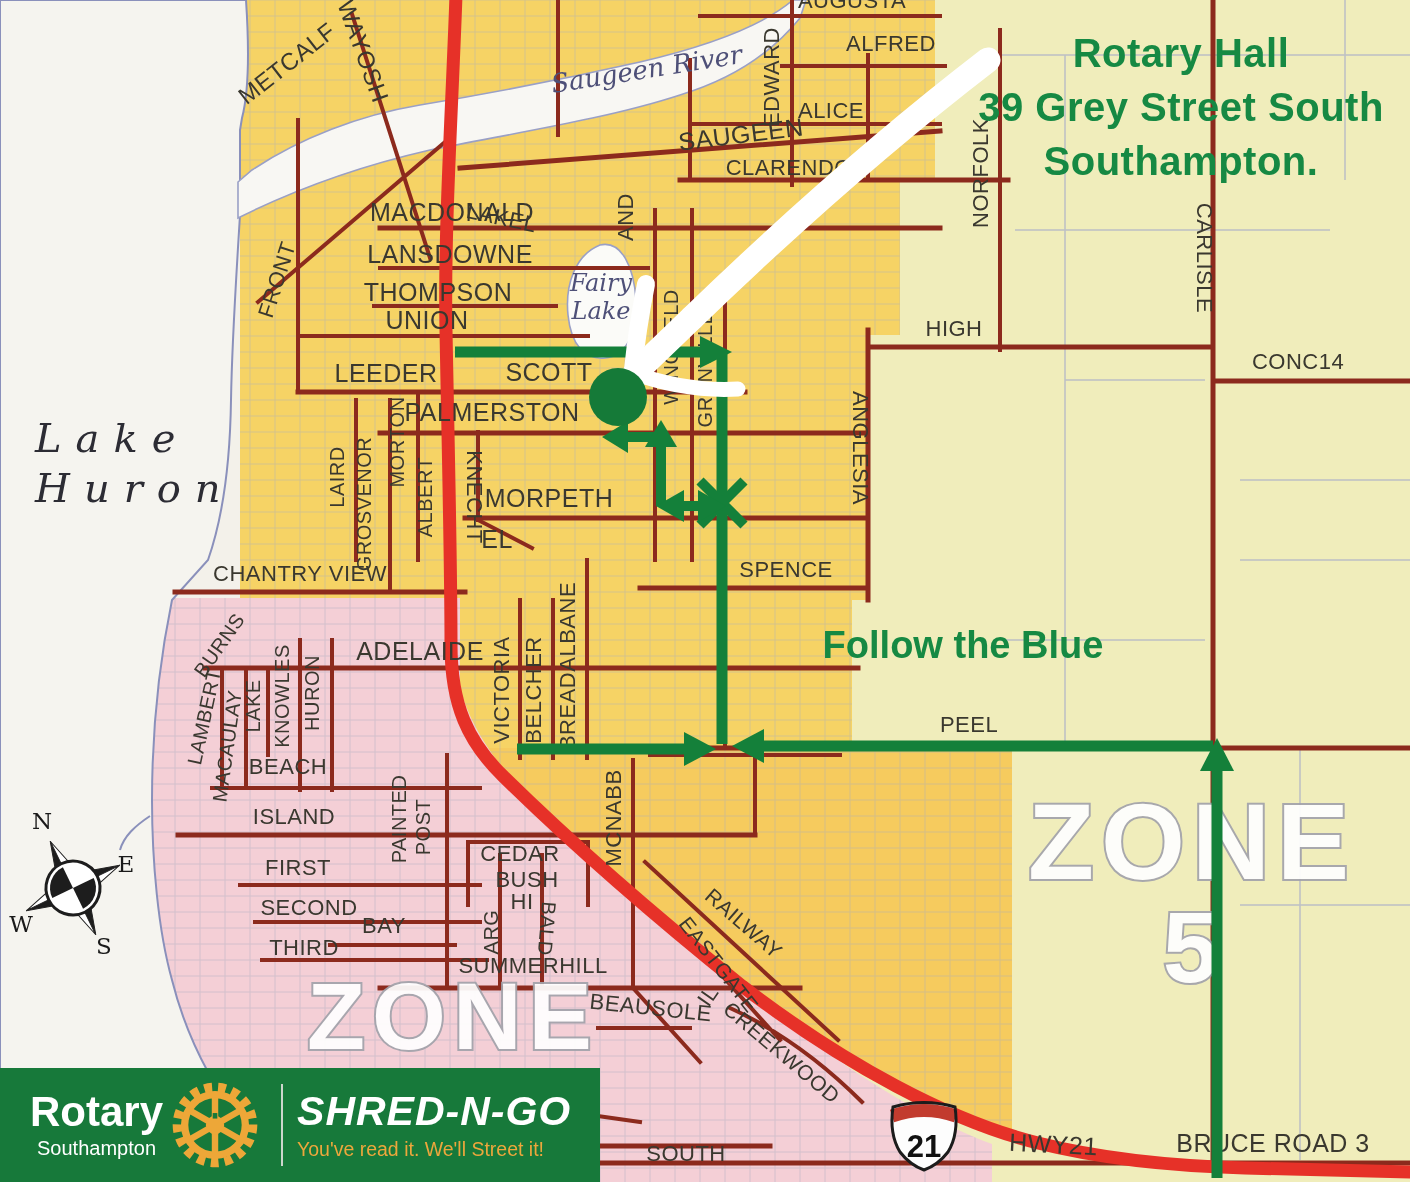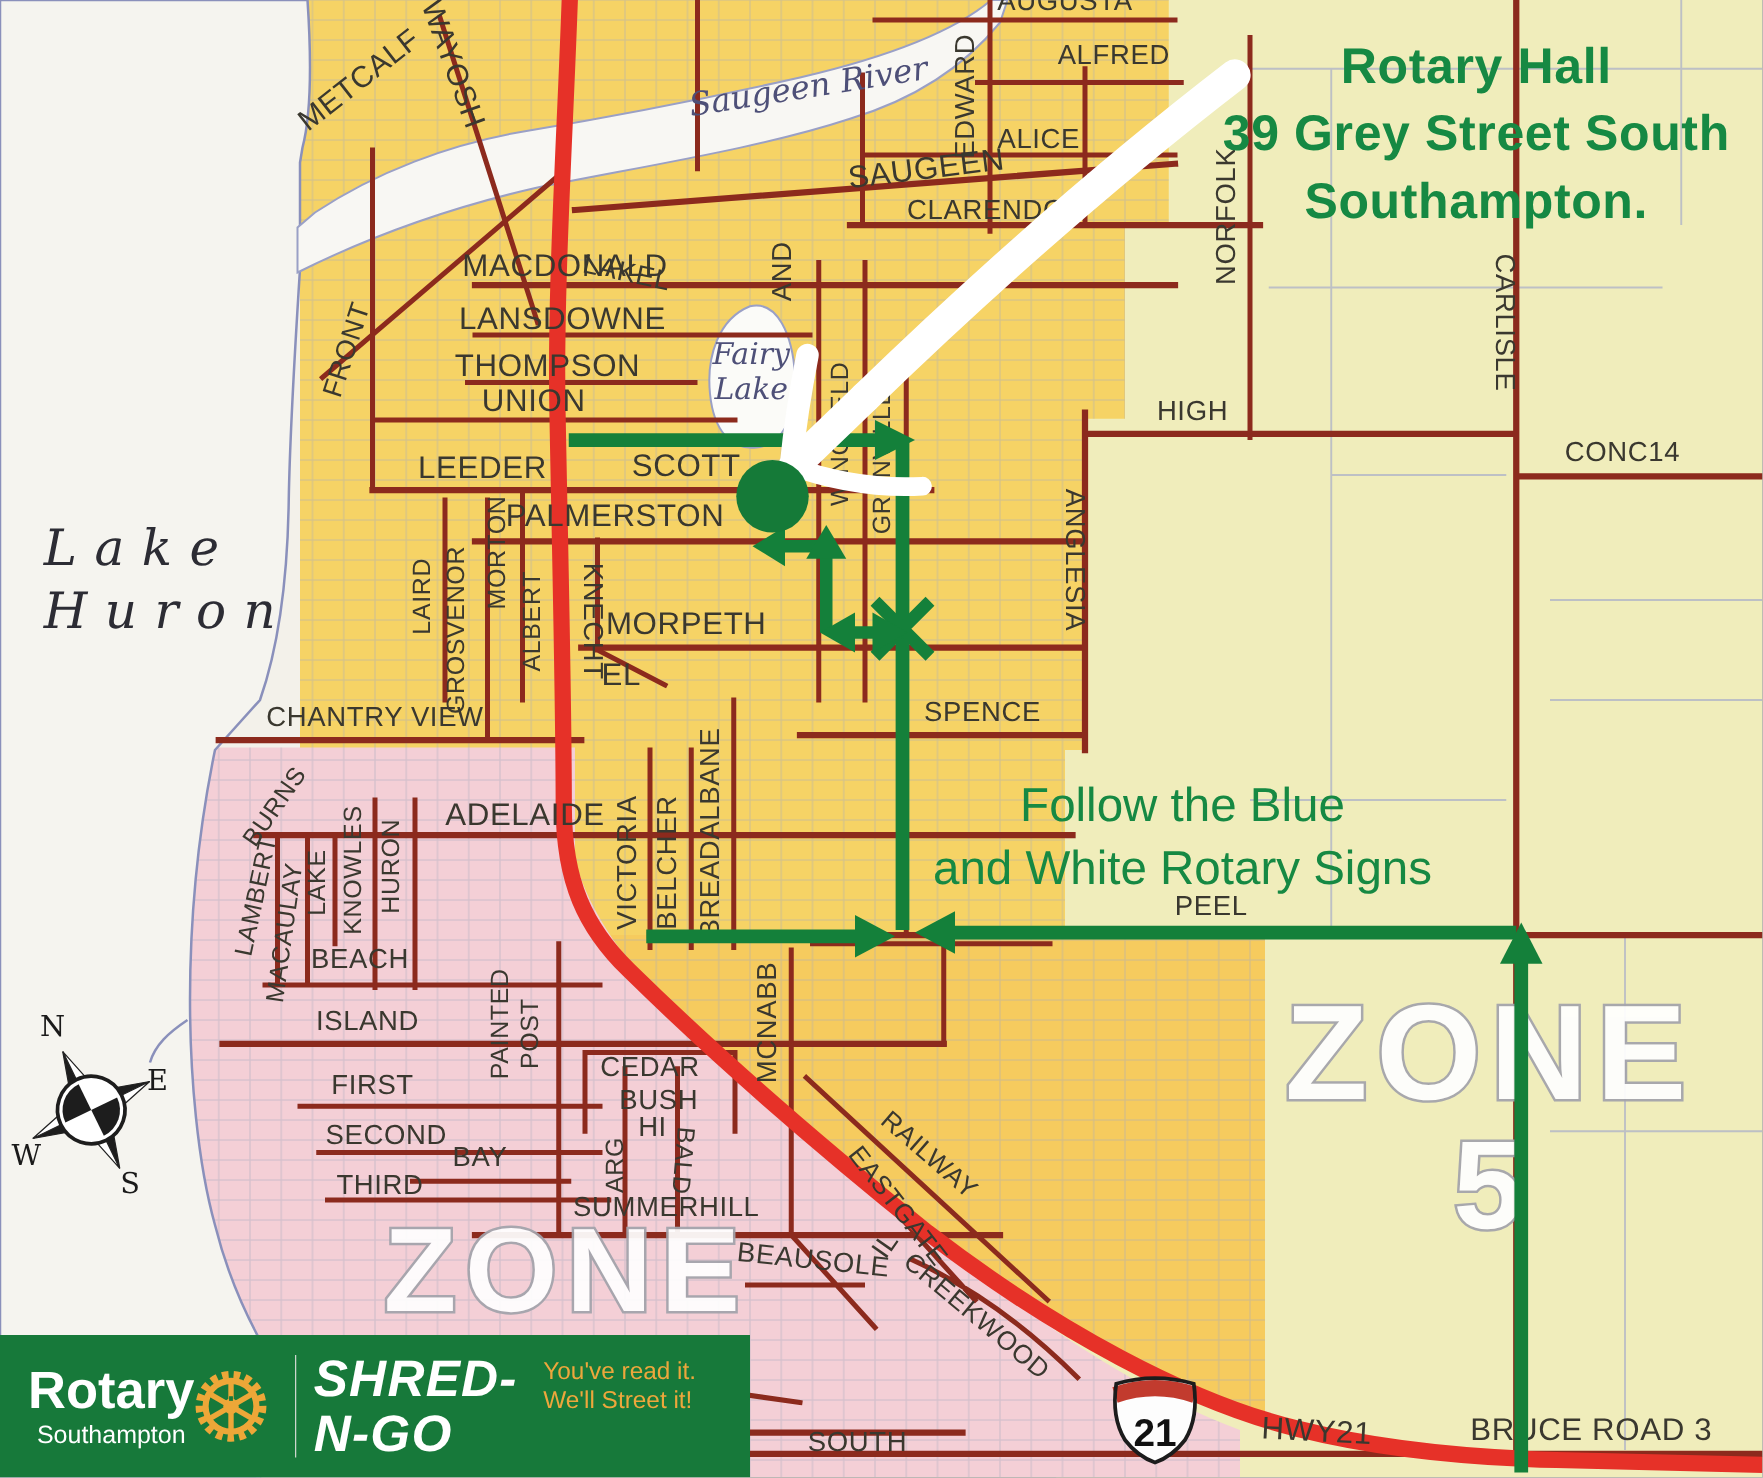--- a/index.html
+++ b/index.html
@@ -11,31 +11,31 @@
   text.street{fill:#3a382f;text-anchor:middle;letter-spacing:.5px;}
   text.water{fill:#4e5078;text-anchor:middle;font-family:"DejaVu Serif",serif;font-style:italic;}
   text.lakehuron{fill:#2c2c34;font-family:"DejaVu Serif",serif;font-style:italic;font-size:40px;letter-spacing:14px;}
   text.zone{fill:#ffffff;stroke:#a3a3ab;stroke-width:4px;paint-order:stroke;font-weight:bold;
             text-anchor:middle;letter-spacing:7px;opacity:.93;}
   text.compassletter{fill:#1a1a1a;font-family:"DejaVu Serif",serif;font-size:23px;text-anchor:middle;}
   text.shieldnum{fill:#111;font-weight:bold;font-size:31px;text-anchor:middle;}
   
   .hall-text{position:absolute;left:950px;top:26px;width:462px;text-align:center;
              color:#168943;font-weight:bold;font-size:40px;line-height:54px;letter-spacing:.5px;}
-  .signs-text{position:absolute;left:723px;top:620px;width:446px;text-align:center;
-             color:#168943;font-weight:normal;font-size:38px;line-height:50px;}
+  .signs-text{position:absolute;left:740px;top:620px;width:446px;text-align:center;
+             color:#168943;font-weight:bold;font-size:38px;line-height:50px;}
   
   .banner{position:absolute;left:0;top:1068px;width:600px;height:114px;background:#17793a;
           display:flex;align-items:center;box-sizing:border-box;padding-left:30px;}
   .b-names{display:flex;flex-direction:column;align-items:center;color:#fff;min-width:118px;}
   .b-org{font-size:42px;font-weight:bold;line-height:46px;}
   .b-club{font-size:20px;line-height:26px;font-weight:normal;}
   .wheel{width:92px;height:92px;margin:0 6px;}
   .divider{width:2px;height:82px;background:#cdd6cd;margin:0 14px;}
-  .b-col{display:flex;flex-direction:row;}
+  .b-col{display:flex;flex-direction:column;}
   .b-brand{color:#fff;font-size:41px;font-weight:bold;font-style:italic;letter-spacing:1px;line-height:44px;}
   .b-tag{color:#eda73c;font-size:19.5px;margin-top:5px;}
 </style>
 </head>
 <body>
 
 <div class="stage">
 
 <svg class="mapsvg" width="1410" height="1182" viewBox="0 0 1410 1182">
   <defs>
@@ -220,21 +220,20 @@
   <circle cx="618" cy="397" r="29" fill="#157a38"></circle>
 </svg>
 
 <div class="hall-text">
   <div>Rotary Hall</div>
   <div>39 Grey Street South</div>
   <div>Southampton.</div>
 </div>
 <div class="signs-text">
   <div>Follow the Blue</div>
-  <div>and White Rotary Signs</div>
 </div>
 
 <div class="banner">
   <div class="b-names">
     <div class="b-org">Rotary</div>
     <div class="b-club">Southampton</div>
   </div>
   <svg class="wheel" viewBox="-50 -50 100 100">
     <circle r="41" fill="none" stroke="#eda738" stroke-width="10" stroke-dasharray="8.5 6.6"></circle>
     <circle r="33" fill="none" stroke="#eda738" stroke-width="8"></circle>

